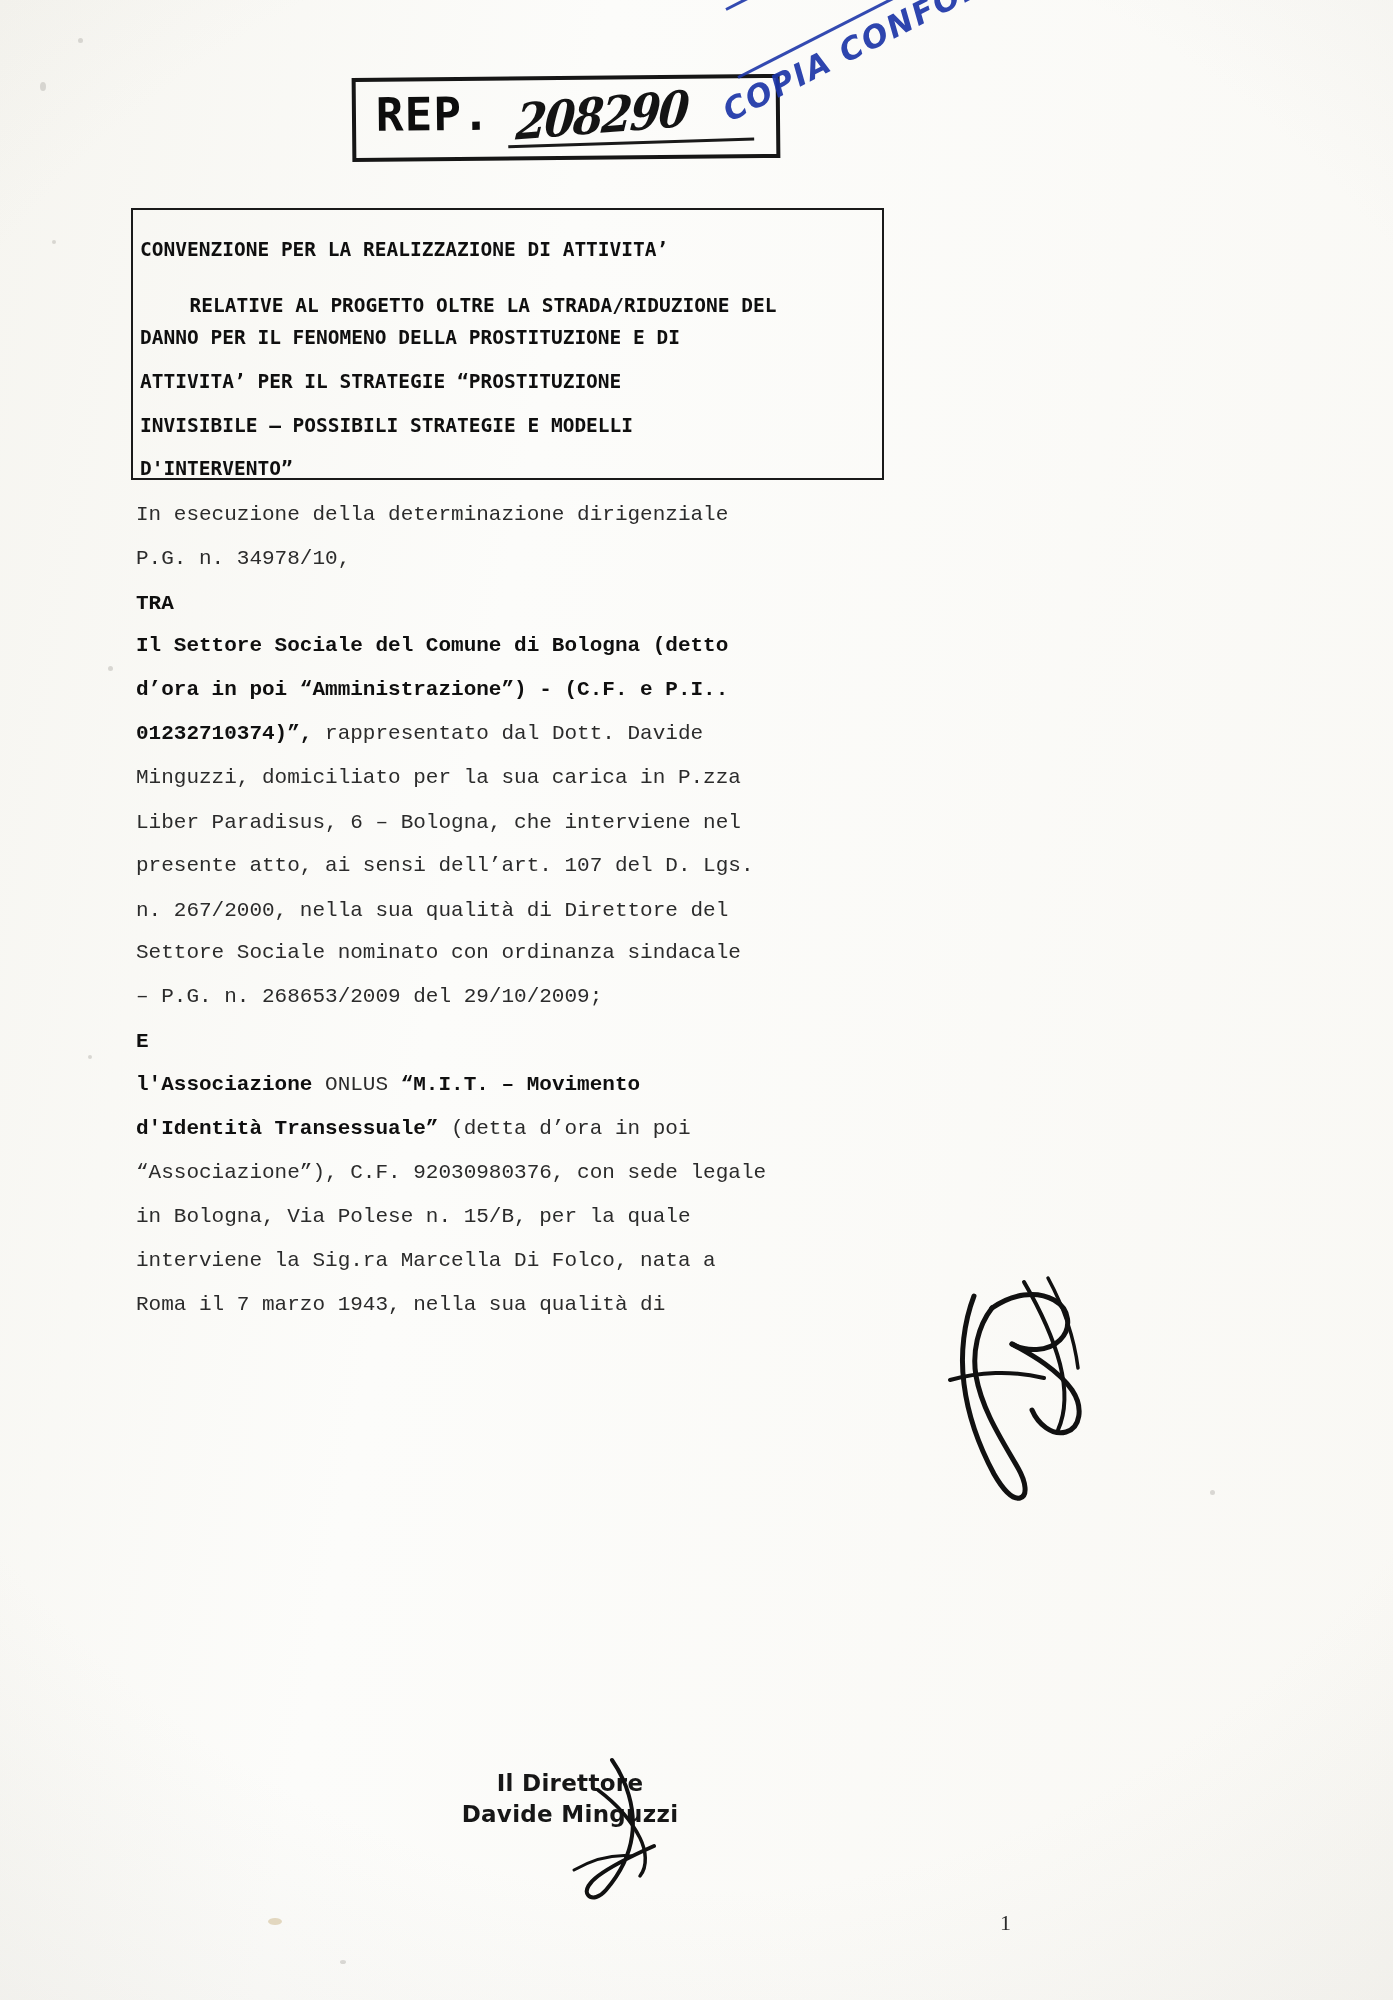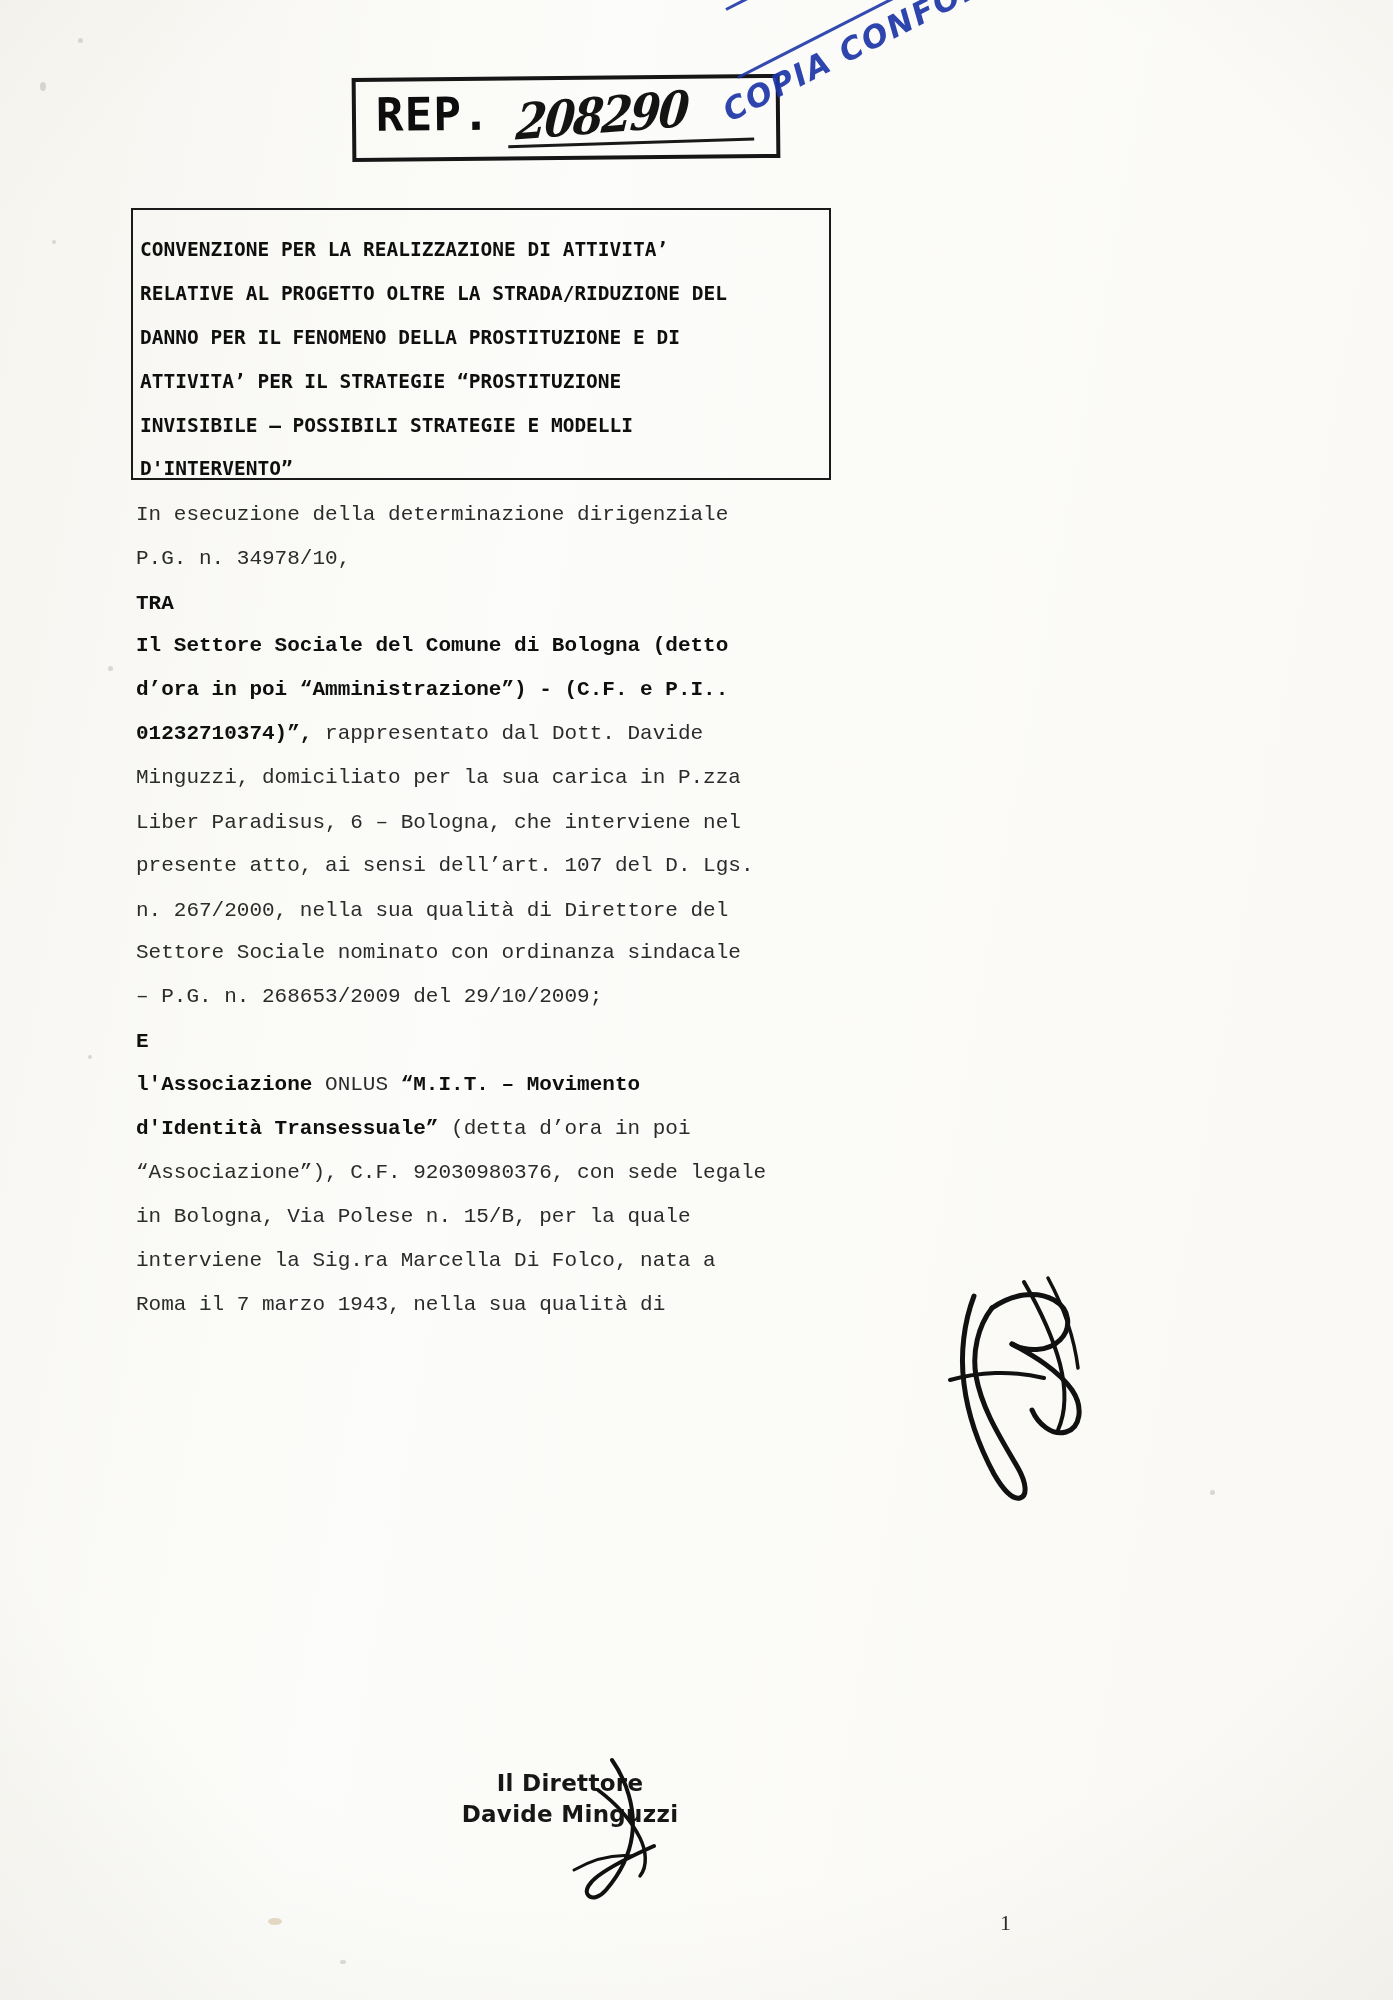--- a/index.html
+++ b/index.html
@@ -109,21 +109,21 @@
     left: 738px; top: 76px; width: 415px;
     transform: rotate(-27deg);
     transform-origin: left center;
   }
 
   
   .title-box {
     position: absolute;
     left: 131px;
     top: 208px;
-    width: 700px;
+    width: 753px;
     height: 272px;
     border: 2px solid #1a1a1a;
     box-sizing: border-box;
   }
   .title-box .line {
     position: absolute;
     left: 7px;
     width: 686px;
     font-family: "DejaVu Sans Mono", monospace;
     font-weight: 700;
@@ -200,21 +200,21 @@
     <span class="rep-number">208290</span>
     <span class="rep-underline"></span>
   </div>
 
   <div class="stamp">COPIA CONFORME ALL'ORIGINALE</div>
   <div class="stamp-line stamp-top"></div>
   <div class="stamp-line stamp-bottom"></div>
 
   <div class="title-box">
     <div class="line" style="top:28px;">CONVENZIONE  PER  LA  REALIZZAZIONE  DI  ATTIVITA’</div>
-    <div class="line" style="top:72px;">RELATIVE AL PROGETTO OLTRE LA STRADA/RIDUZIONE DEL</div>
+    <div class="line" style="top:84px;text-align:center;">RELATIVE AL PROGETTO OLTRE LA STRADA/RIDUZIONE DEL</div>
     <div class="line" style="top:116px;">DANNO  PER  IL  FENOMENO  DELLA  PROSTITUZIONE  E  DI</div>
     <div class="line" style="top:160px;">ATTIVITA’    PER    IL    STRATEGIE    “PROSTITUZIONE</div>
     <div class="line" style="top:247px;">D'INTERVENTO”</div>
     <div class="line" style="top:204px;">INVISIBILE   –   POSSIBILI   STRATEGIE   E   MODELLI</div>
   </div>
 
   <div class="body-line light" style="top:503px;">In  esecuzione  della  determinazione  dirigenziale</div>
   <div class="body-line light" style="top:547px;">P.G. n. 34978/10,</div>
 
   <div class="body-line bold center" style="top:592px;">TRA</div>

